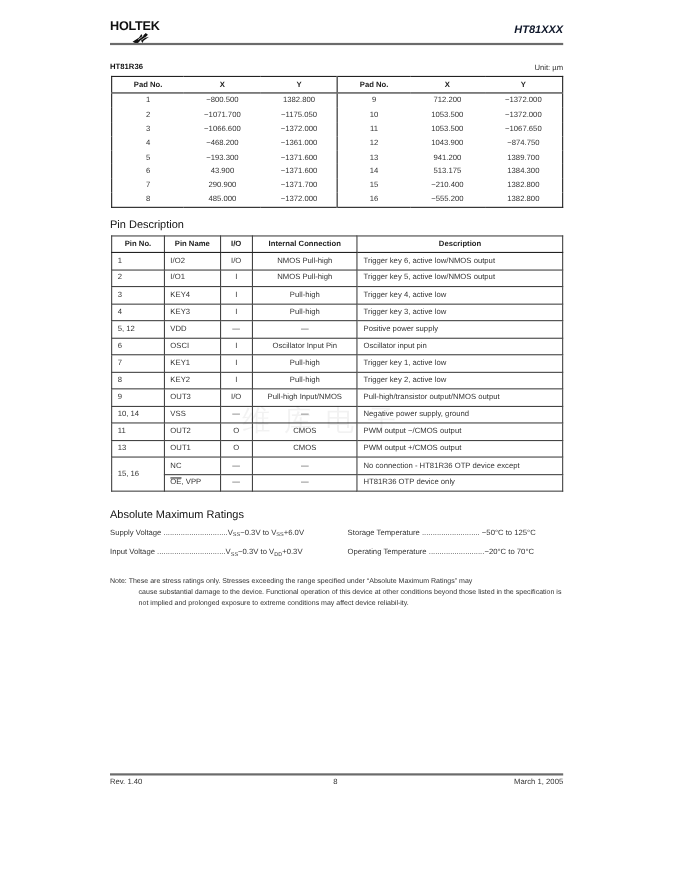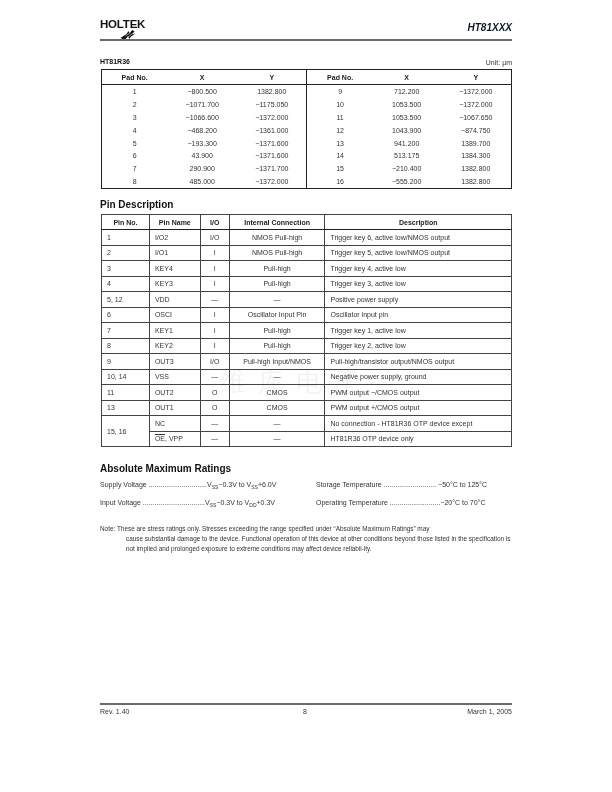--- a/index.html
+++ b/index.html
@@ -9,21 +9,21 @@
   .logo { left: 100px; top: 18px; height: 22px; display: flex; align-items: flex-end; }
   .logo-text { font-weight: bold; font-size: 11.5px; letter-spacing: -0.2px; color: #111; line-height: 12px; }
   .doc-title { right: 100px; top: 22px; font-weight: bold; font-style: italic; font-size: 10px; color: #0f172a; }
   .sub-title { left: 100px; top: 58px; font-weight: bold; font-size: 7px; color: #111; }
   .unit { right: 100px; top: 59px; font-size: 7px; color: #333; }
   table { border-collapse: collapse; font-size: 7px; color: #333; }
   .pad-table { left: 101px; top: 69px; width: 411px; border: 1.6px solid #222; }
   .pad-table th { font-weight: bold; color: #222; height: 14px; border-bottom: 1.2px solid #222; text-align: center; padding: 0; }
   .pad-table td { height: 12.9px; text-align: center; padding: 0; }
   .pad-table .sep { border-left: 1.6px solid #222; }
-  .section-h { left: 100px; font-weight: bold; font-size: 10px; color: #111; }
+  .section-h { left: 100px; font-weight: normal; font-size: 10px; color: #111; }
   .pin-table { left: 101px; top: 214px; width: 411px; border: 1.6px solid #222; }
   .pin-table th, .pin-table td { border: 1px solid #444; padding: 0 0 0 5px; height: 14.5px; }
   .pin-table th { font-weight: bold; color: #222; text-align: center; padding: 0; height: 14px; border-bottom: 1.3px solid #222; }
   .pin-table td.c { text-align: center; padding: 0; }
   .over { text-decoration: overline; }
   .ratings { font-size: 7px; color: #333; }
   sub { font-size: 5px; vertical-align: -1.5px; }
   .note { left: 100px; top: 524px; width: 414px; font-size: 6.4px; line-height: 10px; color: #333; }
   .note-indent { padding-left: 26px; }
   .footer-line { left: 100px; width: 412px; top: 703px; height: 1.5px; background: #6b6b6b; }

